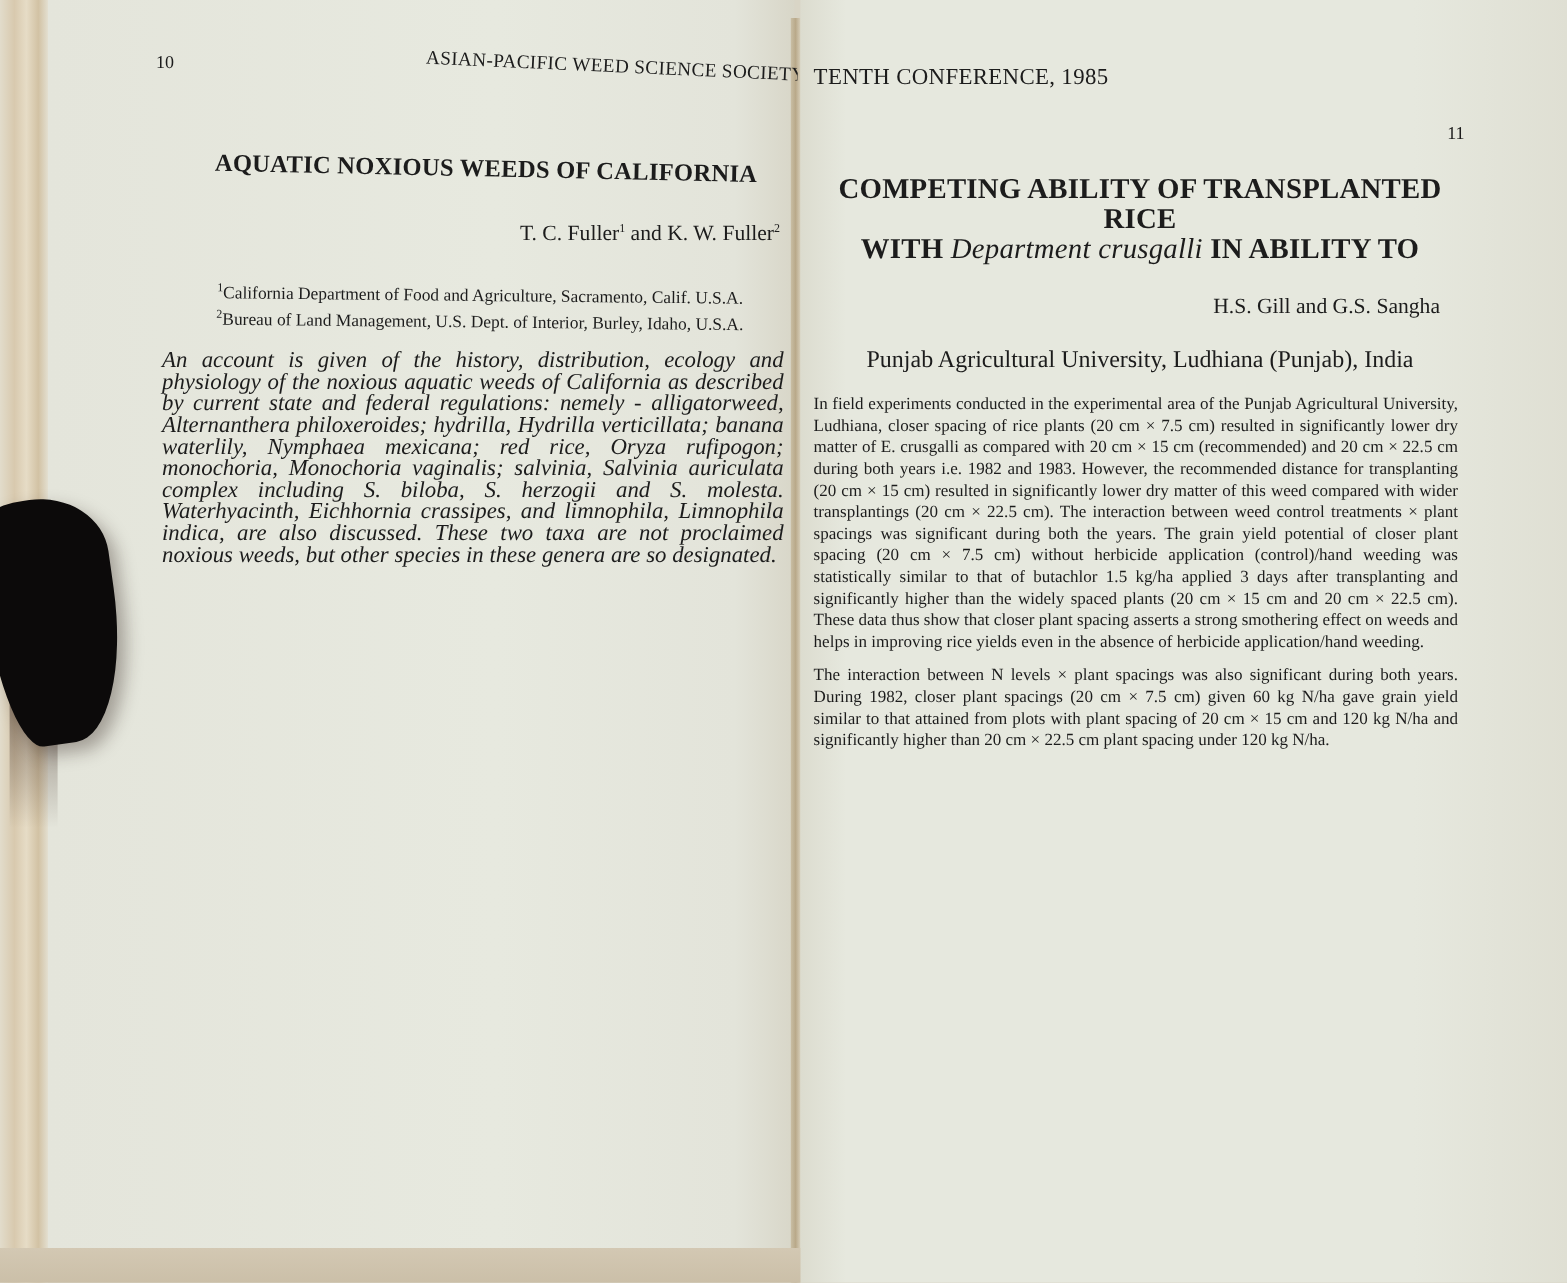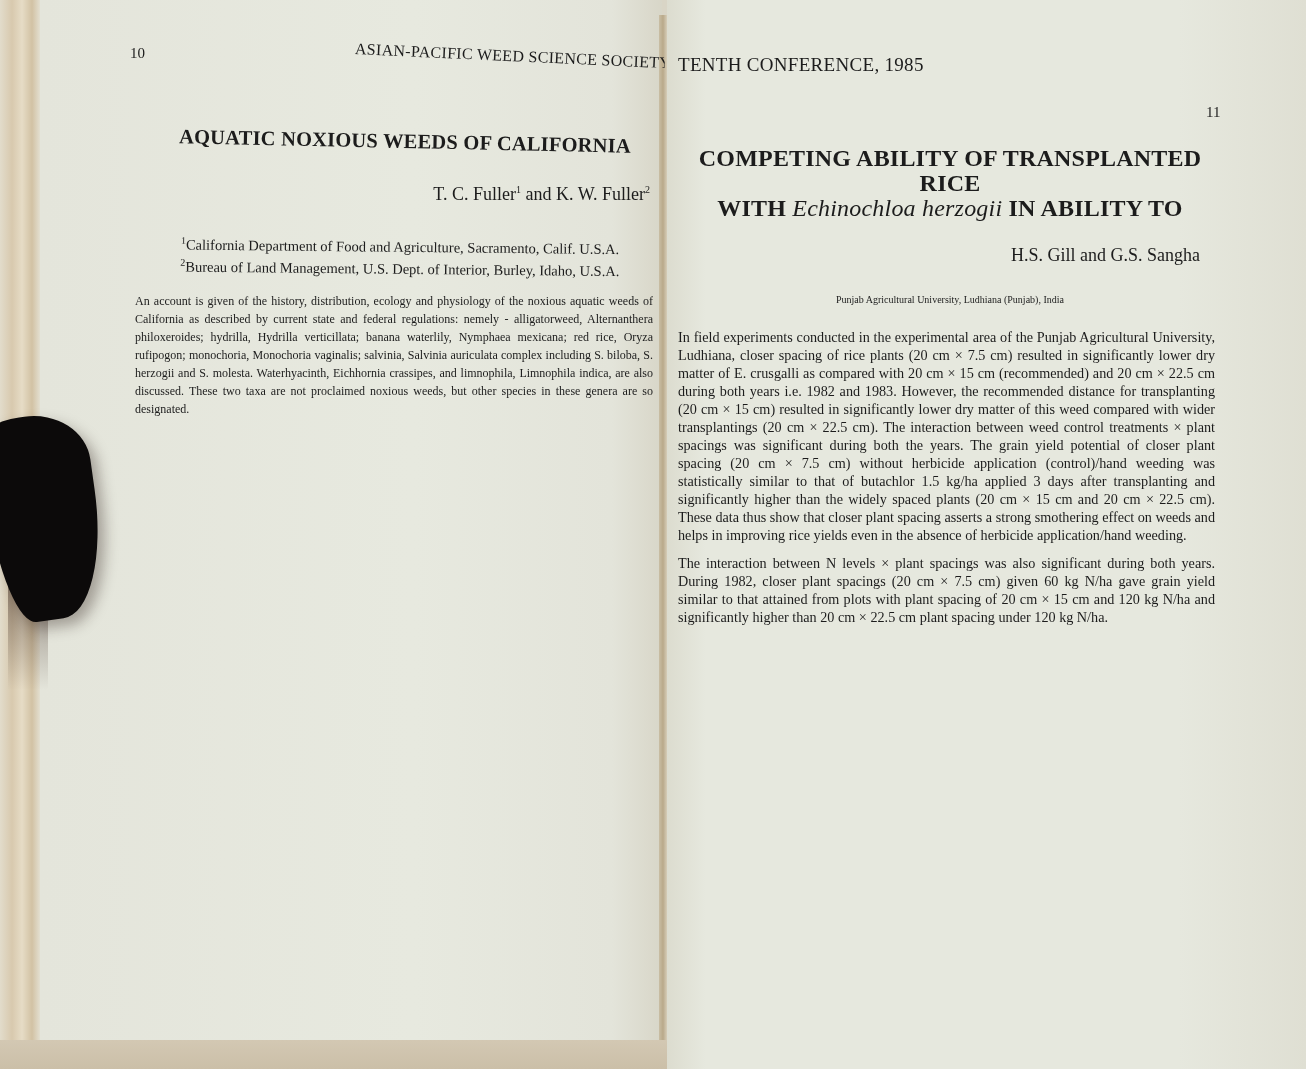--- a/index.html
+++ b/index.html
@@ -73,34 +73,34 @@
 
   <div class="authors" style="left:150px; top:184px; width:500px;">
     <span>T. C. Fuller</span><sup>1</sup><span> and </span><span>K. W. Fuller</span><sup>2</sup>
   </div>
 
   <div class="affil" style="left:140px; top:234px; width:520px; transform: rotate(0.6deg);">
     <div><sup>1</sup><span>California Department of Food and Agriculture, Sacramento, Calif. U.S.A.</span></div>
     <div><sup>2</sup><span>Bureau of Land Management, U.S. Dept. of Interior, Burley, Idaho, U.S.A.</span></div>
   </div>
 
-  <div class="body-text" style="left:135px; top:292px; width:518px; font-size:12px;">
+  <div class="body-text" style="left:135px; top:292px; width:518px; font-size:19px;font-style:italic;">
     <p>An account is given of the history, distribution, ecology and physiology of the noxious aquatic weeds of California as described by current state and federal regulations: nemely - alligatorweed, Alternanthera philoxeroides; hydrilla, Hydrilla verticillata; banana waterlily, Nymphaea mexicana; red rice, Oryza rufipogon; monochoria, Monochoria vaginalis; salvinia, Salvinia auriculata complex including S. biloba, S. herzogii and S. molesta. Waterhyacinth, Eichhornia crassipes, and limnophila, Limnophila indica, are also discussed. These two taxa are not proclaimed noxious weeds, but other species in these genera are so designated.</p>
   </div>
 
   <div class="running-head" style="left:678px; top:54px;">TENTH CONFERENCE, 1985</div>
   <div class="page-num" style="left:1206px; top:63px;margin-top:41px;">11</div>
 
   <div class="title" style="left:680px; top:146px; width:540px; font-size:24px; line-height:25px;">
     <div>COMPETING ABILITY OF TRANSPLANTED RICE</div>
-    <div><span>WITH </span><i style="font-weight:normal;">Echinochloa herzogii</i><span> IN ABILITY TO</span></div>
+    <div><span>WITH </span><i style="font-weight:normal;">Department crusgalli</i><span> IN ABILITY TO</span></div>
   </div>
 
   <div class="authors" style="left:700px; top:245px; width:500px;">H.S. Gill and G.S. Sangha</div>
-  <div class="affil" style="left:690px; top:291px; width:520px; font-size:10px;">Punjab Agricultural University, Ludhiana (Punjab), India</div>
+  <div class="affil" style="left:690px; top:291px; width:520px; font-size:20px;">Punjab Agricultural University, Ludhiana (Punjab), India</div>
 
   <div class="body-text" style="left:678px; top:328px; width:537px;">
     <p>In field experiments conducted in the experimental area of the Punjab Agricultural University, Ludhiana, closer spacing of rice plants (20 cm × 7.5 cm) resulted in significantly lower dry matter of E. crusgalli as compared with 20 cm × 15 cm (recommended) and 20 cm × 22.5 cm during both years i.e. 1982 and 1983. However, the recommended distance for transplanting (20 cm × 15 cm) resulted in significantly lower dry matter of this weed compared with wider transplantings (20 cm × 22.5 cm). The interaction between weed control treatments × plant spacings was significant during both the years. The grain yield potential of closer plant spacing (20 cm × 7.5 cm) without herbicide application (control)/hand weeding was statistically similar to that of butachlor 1.5 kg/ha applied 3 days after transplanting and significantly higher than the widely spaced plants (20 cm × 15 cm and 20 cm × 22.5 cm). These data thus show that closer plant spacing asserts a strong smothering effect on weeds and helps in improving rice yields even in the absence of herbicide application/hand weeding.</p>
     <p>The interaction between N levels × plant spacings was also significant during both years. During 1982, closer plant spacings (20 cm × 7.5 cm) given 60 kg N/ha gave grain yield similar to that attained from plots with plant spacing of 20 cm × 15 cm and 120 kg N/ha and significantly higher than 20 cm × 22.5 cm plant spacing under 120 kg N/ha.</p>
   </div>
 
   <div class="thumb-smudge"></div>
   <div class="thumb"></div>
 </div>
 

